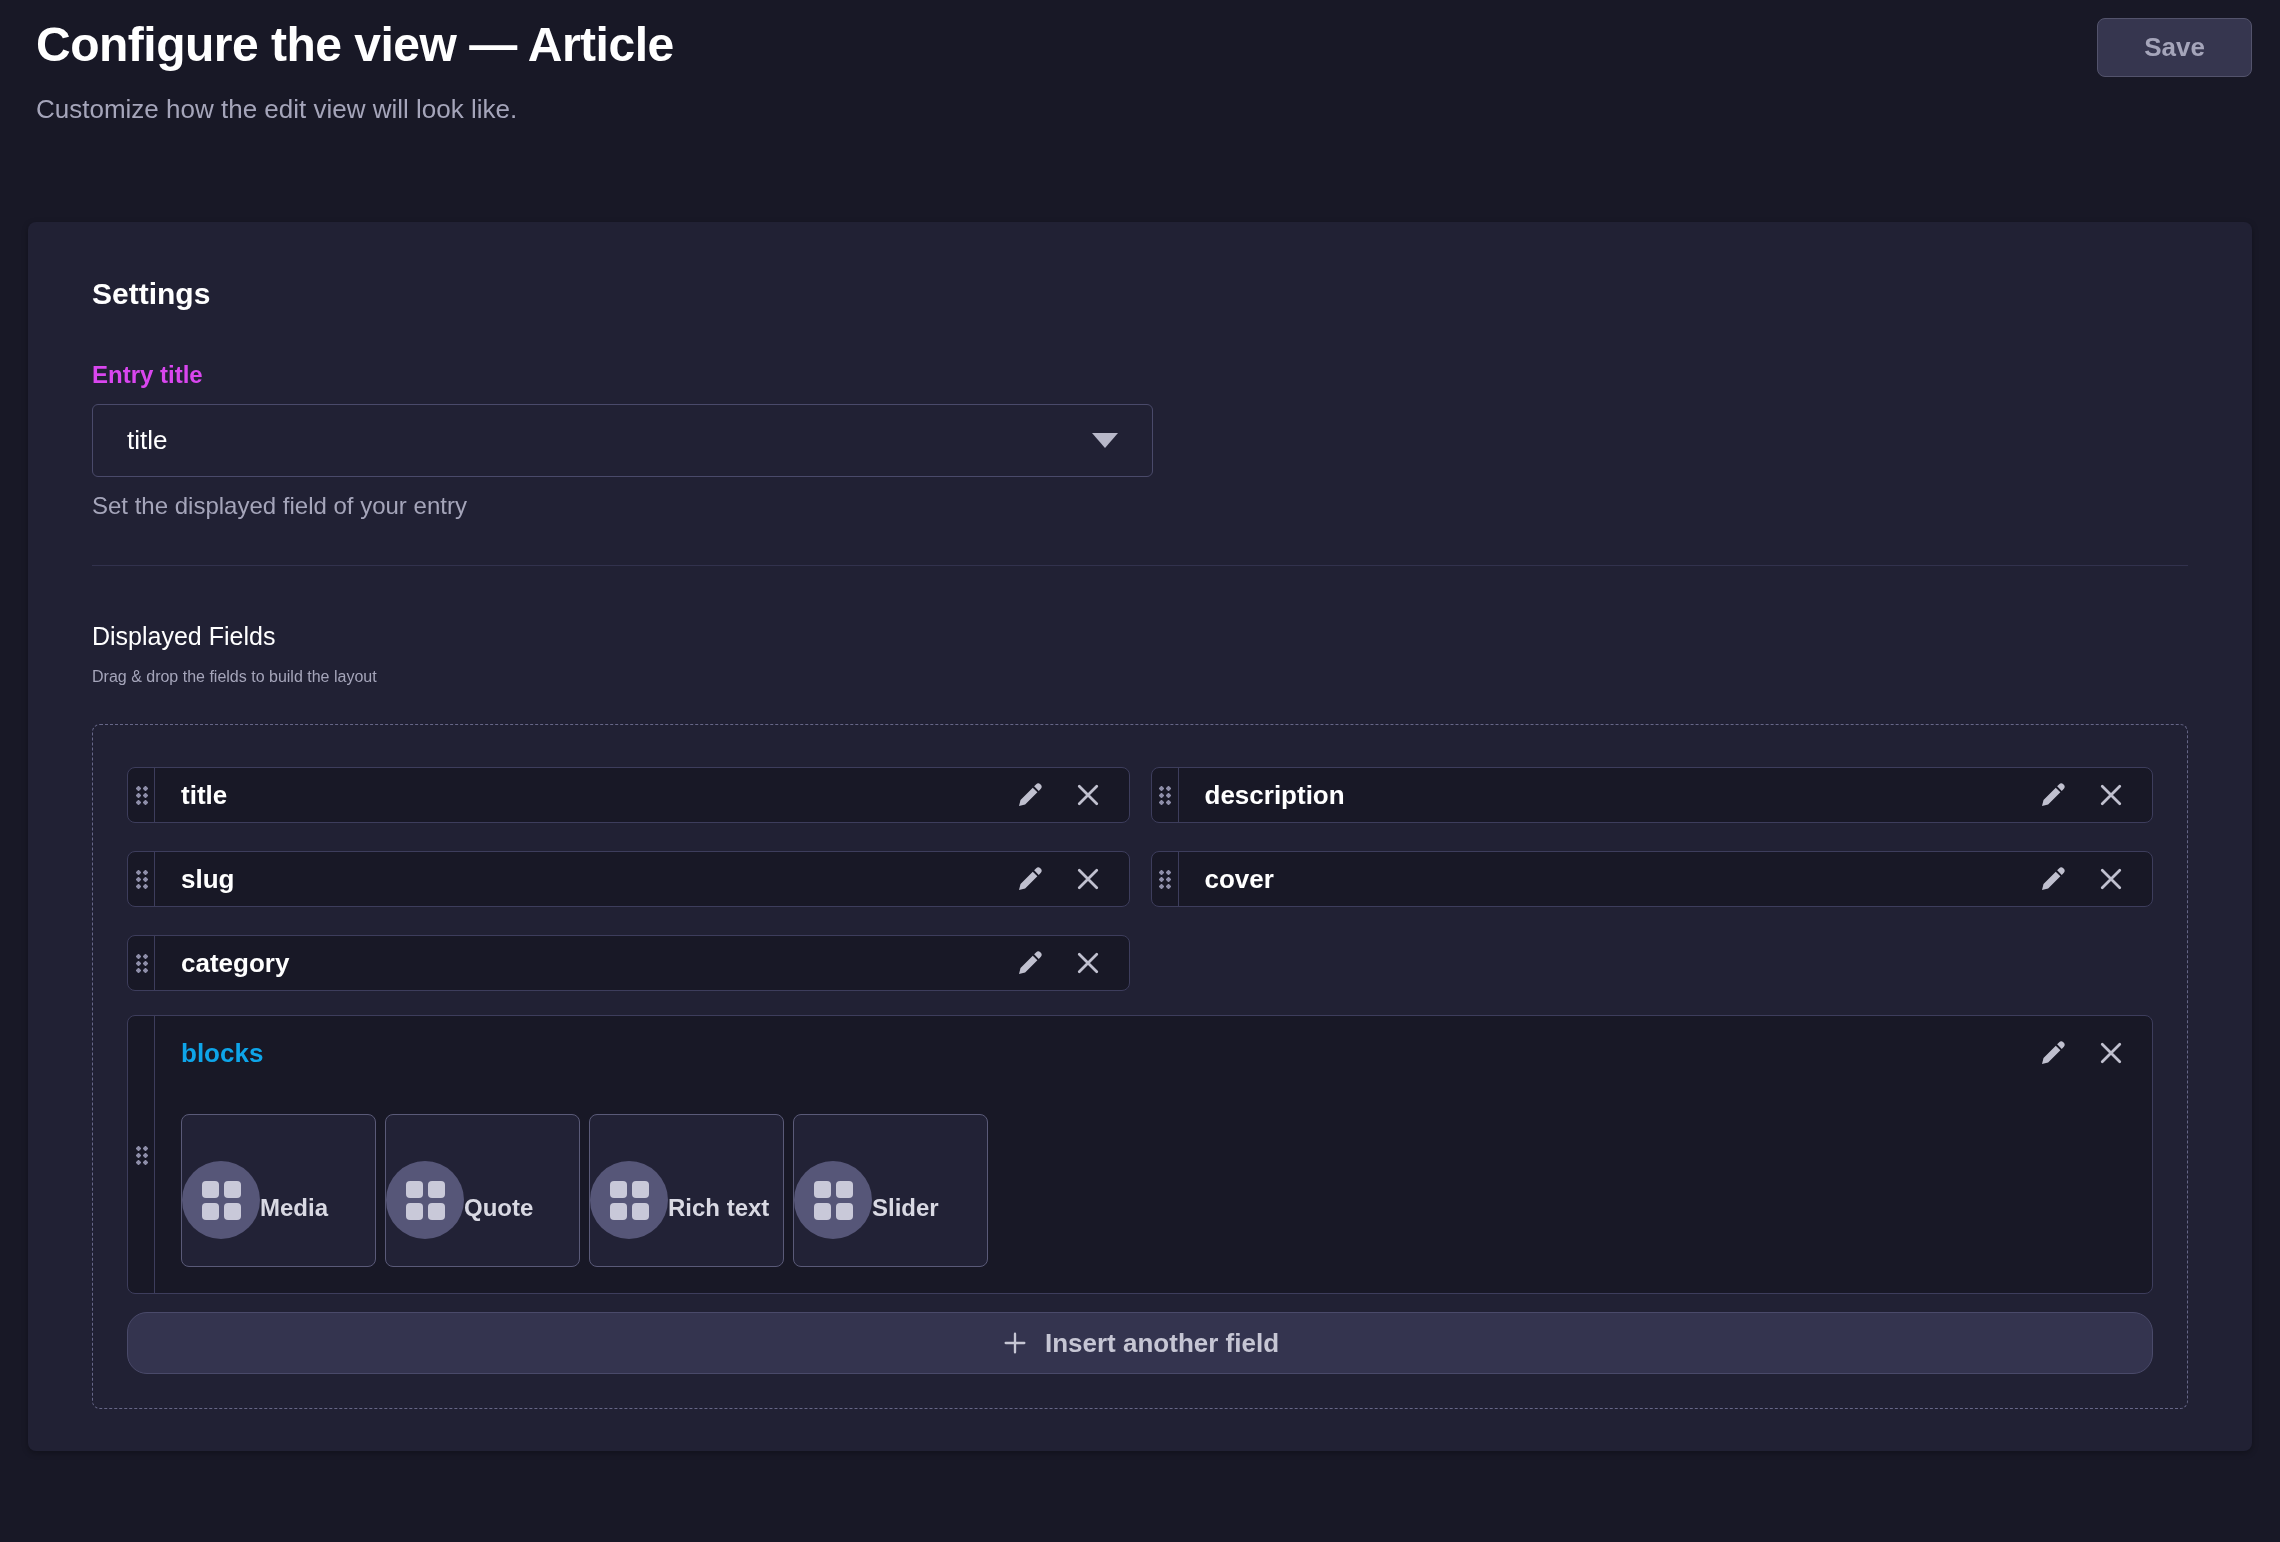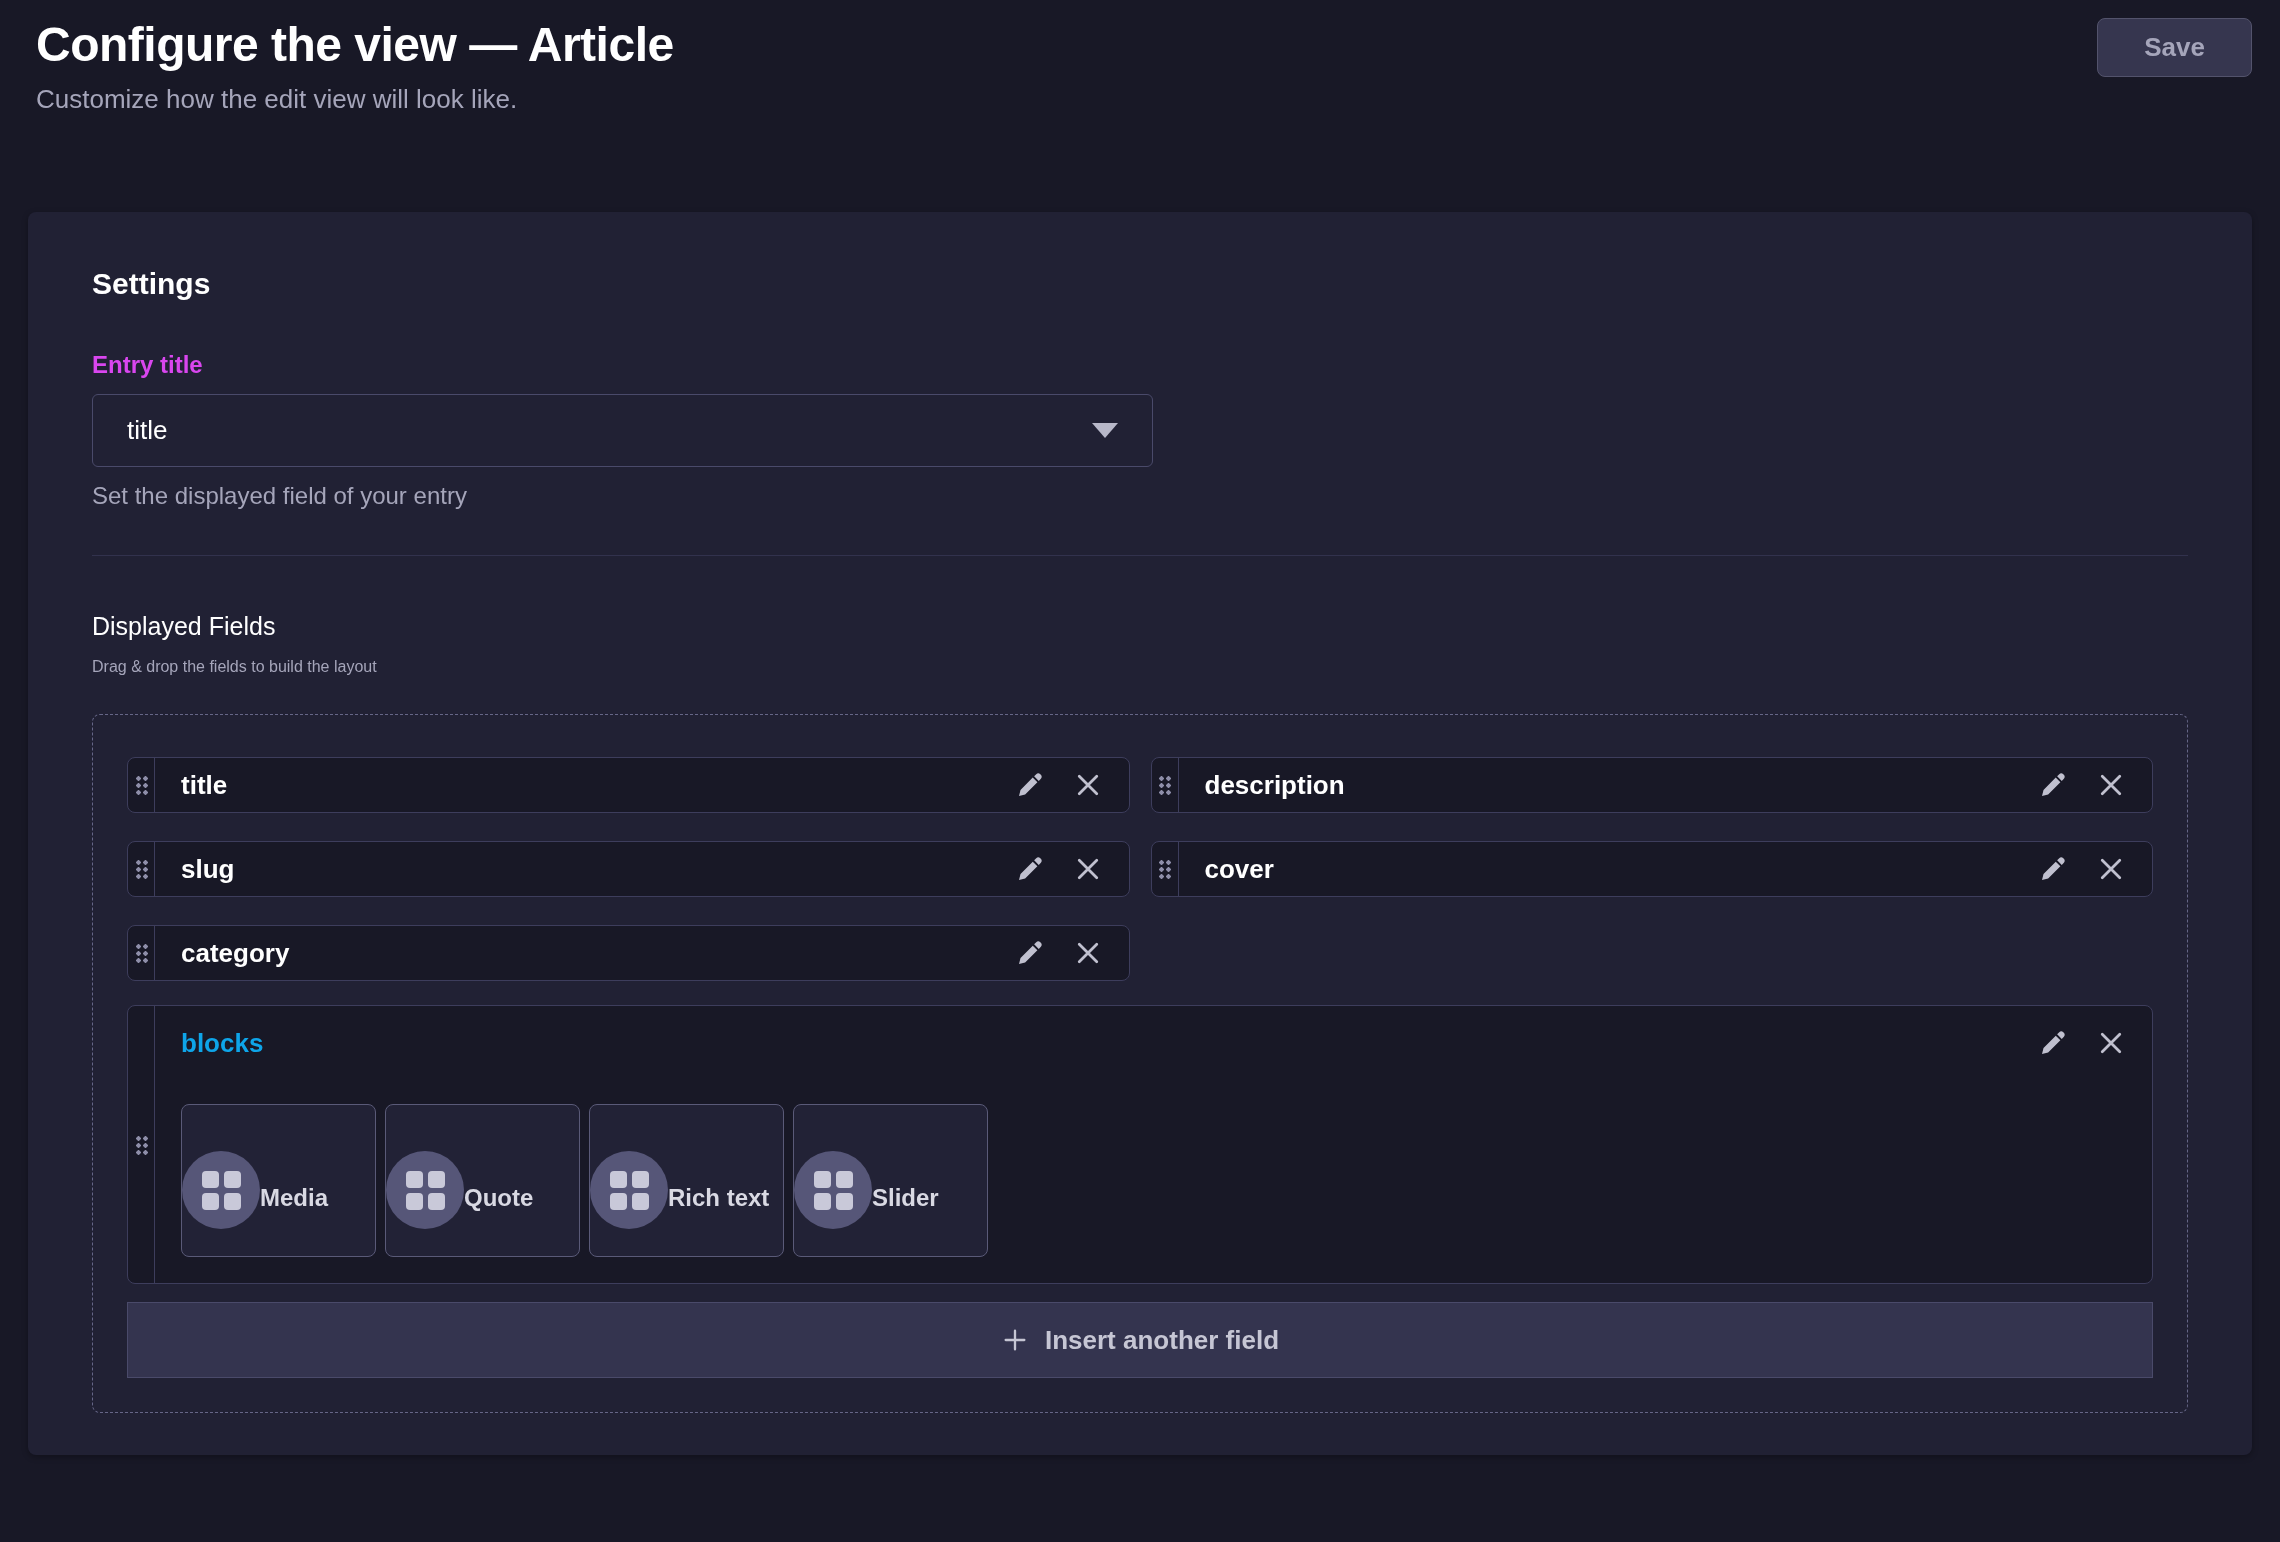--- a/index.html
+++ b/index.html
@@ -7,21 +7,21 @@
     width: 2280px; height: 1542px;
     background: #181826;
     font-family: "Liberation Sans", sans-serif;
     overflow: hidden;
     color: #ffffff;
   }
 
   
   .page-header { position: relative; padding: 16px 28px 0 36px; }
   .page-title { font-size: 48px; font-weight: 700; line-height: 58px; letter-spacing: -0.5px; }
-  .page-subtitle { margin-top: 8px; font-size: 26px; line-height: 34px; color: #a5a5ba; }
+  .page-subtitle { margin-top: 18px; font-size: 26px; line-height: 34px; color: #a5a5ba; }
   .save-btn {
     position: absolute; top: 18px; right: 28px;
     background: #36364f; border: 1px solid #53536c; border-radius: 8px;
     color: #a5a5ba; font-size: 26px; font-weight: 600;
     font-family: inherit;
     padding: 13px 46px; cursor: pointer;
   }
 
   
   .card {
@@ -121,23 +121,23 @@
     background: #565678;
     display: flex; align-items: center; justify-content: center;
   }
   .grid-icon { display: grid; grid-template-columns: 17px 17px; grid-template-rows: 17px 17px; gap: 5px; }
   .grid-icon span { background: #c9c9d9; border-radius: 4px; }
   .component-name { margin-top: 15px; font-size: 24px; font-weight: 600; color: #d9d9e3; }
 
   
   .insert-btn {
     margin-top: 18px;
-    width: 100%; height: 76px;
+    width: 100%; height: 62px;
     background: #34344f;
-    border: 1px solid #4a4a6a; border-radius: 0;
+    border: 1px solid #4a4a6a; border-radius: 20px;
     display: flex; align-items: center; justify-content: center; gap: 16px;
     color: #c6c6d4; font-size: 26px; font-weight: 600;
     font-family: inherit; cursor: pointer;
   }
   .insert-btn svg { width: 28px; height: 28px; }
 </style>
 </head>
 <body>
 
 <header class="page-header">

